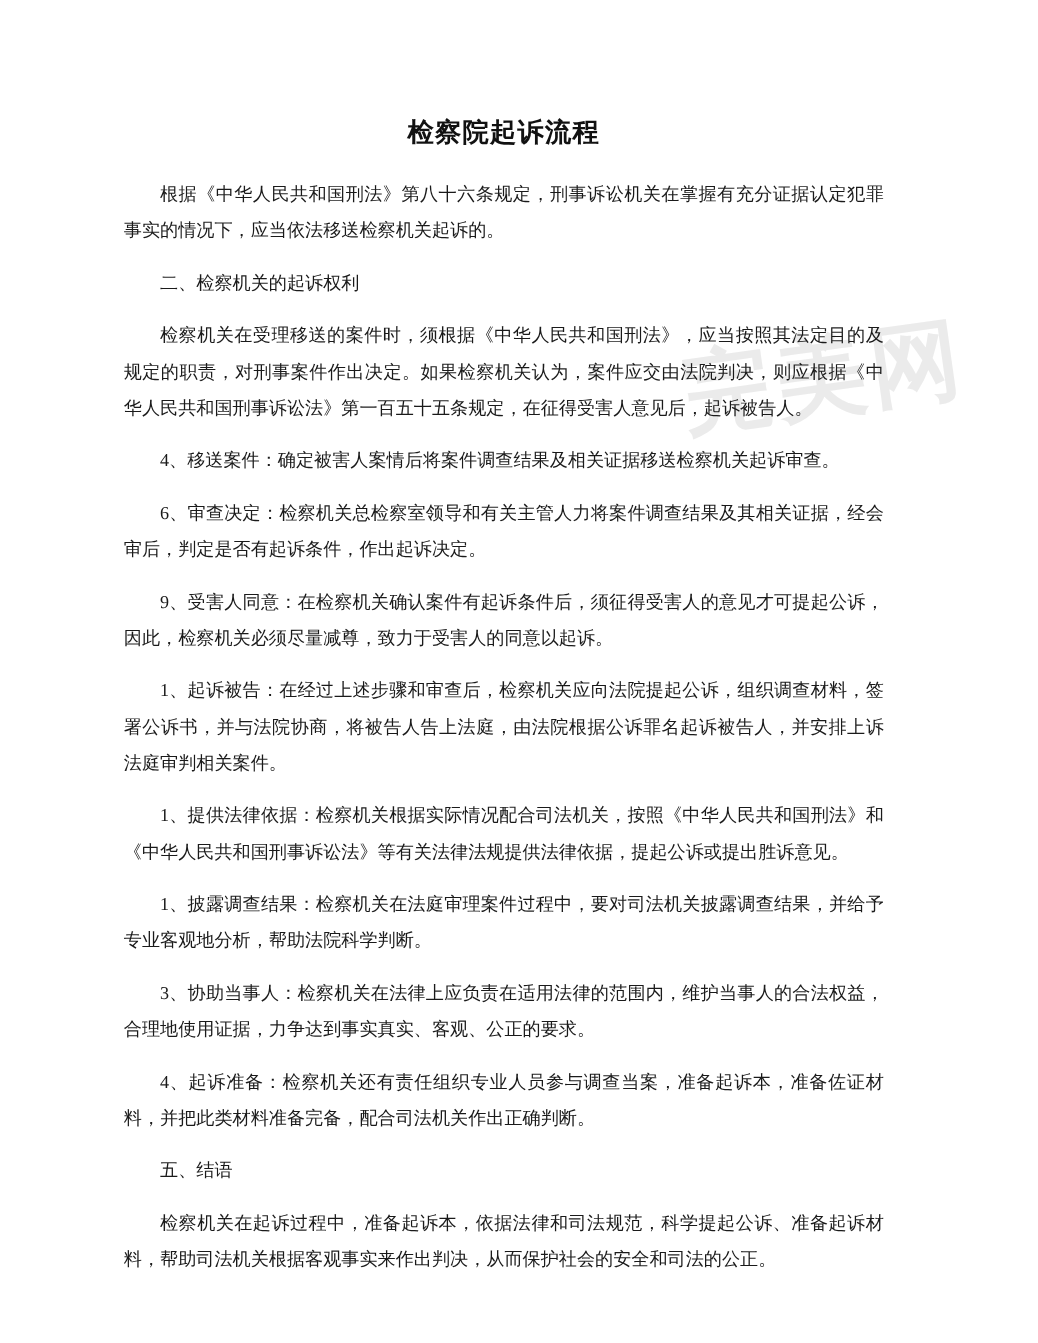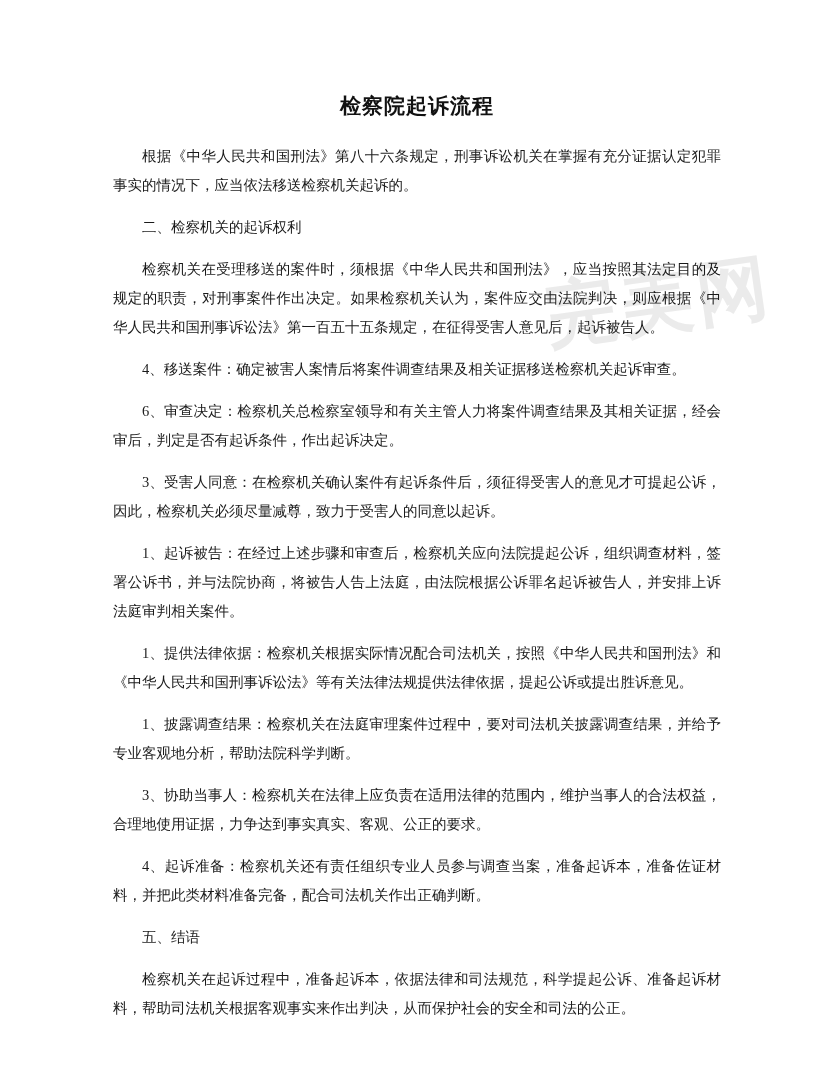--- a/index.html
+++ b/index.html
@@ -12,21 +12,21 @@
     width: 830px;
     height: 1074px;
     margin: 0 auto;
     background: #ffffff;
     overflow: hidden;
     font-family: "Liberation Serif", "DejaVu Serif", serif;
     color: #1a1a1a;
   }
   .content {
     position: absolute;
-    left: 113px;
+    left: 99px;
     top: 92px;
     width: 608px;
   }
   .doc-title {
     text-align: center;
     font-size: 21px;
     font-weight: bold;
     letter-spacing: 1px;
     margin: 0 0 22px 0;
     color: #111111;
@@ -62,21 +62,21 @@
   <div class="watermark">完美网</div>
 
   <div class="content">
     <h1 class="doc-title">检察院起诉流程</h1>
 
     <p class="doc-paragraph">根据《中华人民共和国刑法》第八十六条规定，刑事诉讼机关在掌握有充分证据认定犯罪事实的情况下，应当依法移送检察机关起诉的。</p>
     <p class="doc-paragraph">二、检察机关的起诉权利</p>
     <p class="doc-paragraph">检察机关在受理移送的案件时，须根据《中华人民共和国刑法》，应当按照其法定目的及规定的职责，对刑事案件作出决定。如果检察机关认为，案件应交由法院判决，则应根据《中华人民共和国刑事诉讼法》第一百五十五条规定，在征得受害人意见后，起诉被告人。</p>
     <p class="doc-paragraph">4、移送案件：确定被害人案情后将案件调查结果及相关证据移送检察机关起诉审查。</p>
     <p class="doc-paragraph">6、审查决定：检察机关总检察室领导和有关主管人力将案件调查结果及其相关证据，经会审后，判定是否有起诉条件，作出起诉决定。</p>
-    <p class="doc-paragraph">3、受害人同意：在检察机关确认案件有起诉条件后，须征得受害人的意见才可提起公诉，因此，检察机关必须尽量减尊，致力于受害人的同意以起诉。</p>
+    <p class="doc-paragraph">9、受害人同意：在检察机关确认案件有起诉条件后，须征得受害人的意见才可提起公诉，因此，检察机关必须尽量减尊，致力于受害人的同意以起诉。</p>
     <p class="doc-paragraph">1、起诉被告：在经过上述步骤和审查后，检察机关应向法院提起公诉，组织调查材料，签署公诉书，并与法院协商，将被告人告上法庭，由法院根据公诉罪名起诉被告人，并安排上诉法庭审判相关案件。</p>
     <p class="doc-paragraph">1、提供法律依据：检察机关根据实际情况配合司法机关，按照《中华人民共和国刑法》和《中华人民共和国刑事诉讼法》等有关法律法规提供法律依据，提起公诉或提出胜诉意见。</p>
     <p class="doc-paragraph">1、披露调查结果：检察机关在法庭审理案件过程中，要对司法机关披露调查结果，并给予专业客观地分析，帮助法院科学判断。</p>
     <p class="doc-paragraph">3、协助当事人：检察机关在法律上应负责在适用法律的范围内，维护当事人的合法权益，合理地使用证据，力争达到事实真实、客观、公正的要求。</p>
     <p class="doc-paragraph">4、起诉准备：检察机关还有责任组织专业人员参与调查当案，准备起诉本，准备佐证材料，并把此类材料准备完备，配合司法机关作出正确判断。</p>
     <p class="doc-paragraph">五、结语</p>
     <p class="doc-paragraph">检察机关在起诉过程中，准备起诉本，依据法律和司法规范，科学提起公诉、准备起诉材料，帮助司法机关根据客观事实来作出判决，从而保护社会的安全和司法的公正。</p>
   </div>
 
 </div>

